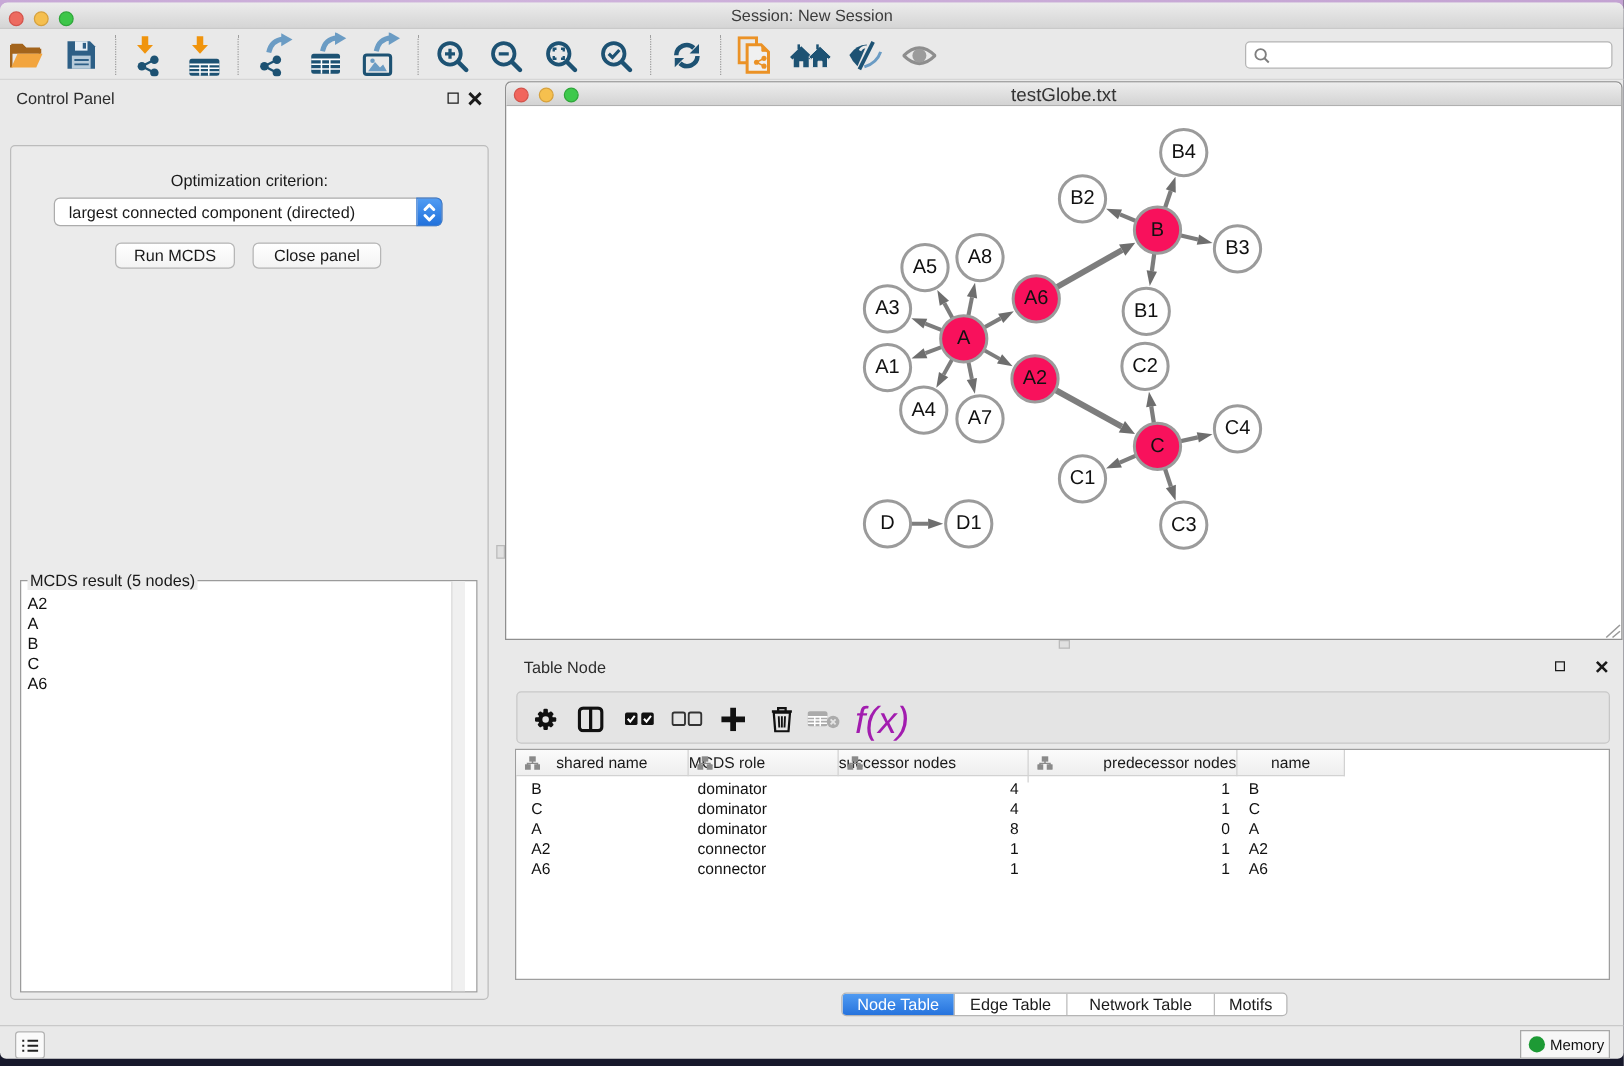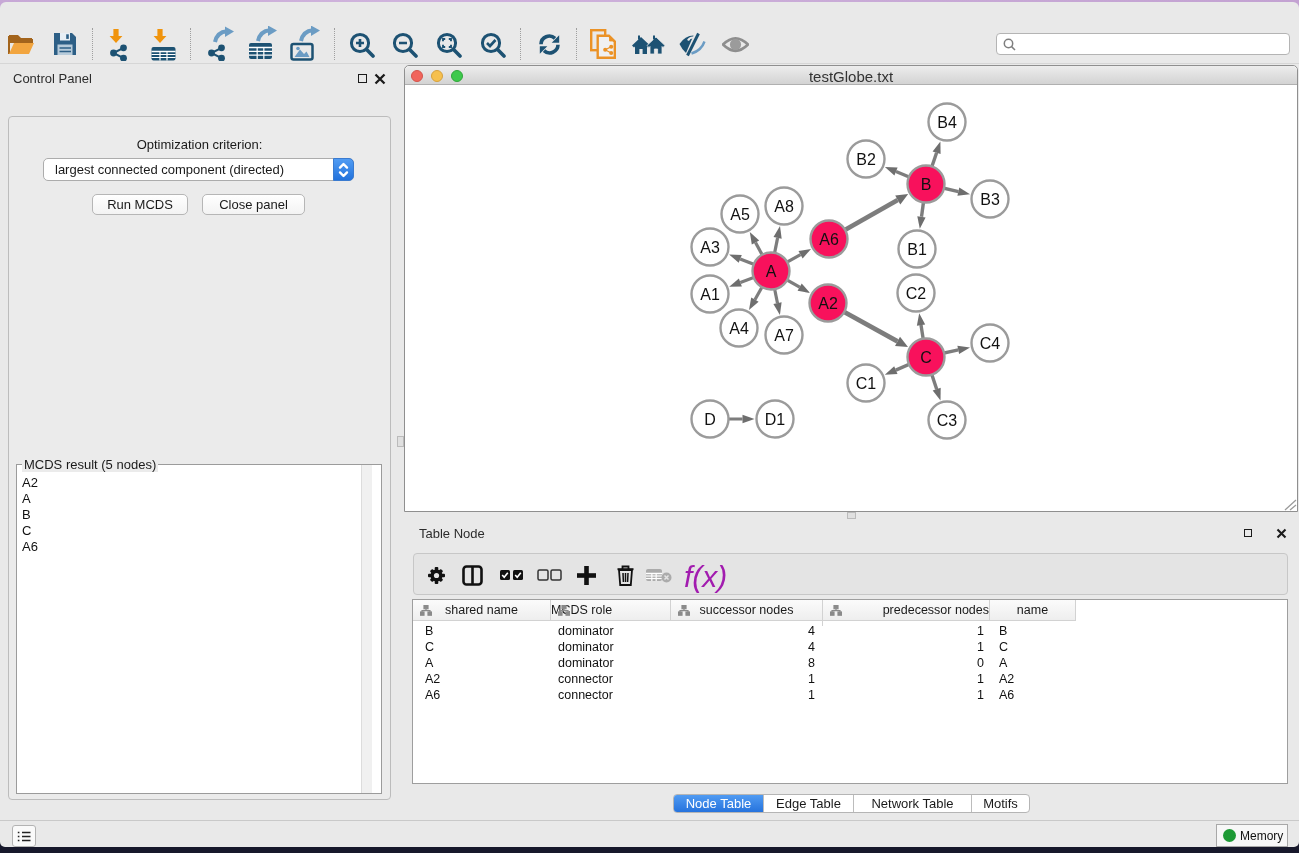--- a/index.html
+++ b/index.html
@@ -19,20 +19,26 @@
 .btn{position:absolute;background:linear-gradient(#ffffff,#f3f3f3);border:1px solid #b6b6b6;border-radius:5px;
  font-size:13px;color:#1a1a1a;text-align:center}
 .tabs2{position:absolute;height:19px;display:flex;border:1px solid #b5b5b5;border-radius:4px;background:#fff;overflow:hidden}
 .tabs2 div{font-size:13px;color:#1a1a1a;line-height:18px;text-align:center;border-right:1px solid #bcbcbc}
 .tabs2 div:last-child{border-right:none}
 .tabs2 .sel{background:linear-gradient(#509bf2,#2673dd);color:#fff}
 .hdrcell{position:absolute;top:0;height:100%;border-right:1px solid #d2d2d2;font-size:12.5px;color:#1a1a1a}
 </style></head><body>
 <div style="position:absolute;left:0;top:0;width:100%;height:8px;background:linear-gradient(90deg,#c7a8d6,#cfb3dc 30%,#c3a2d2)"></div>
 <div class="win">
+<div class="titlebar">
+ <div class="tl" style="left:7px;background:#ed6b60;border:1px solid #d3544c"></div>
+ <div class="tl" style="left:27px;background:#f5bf4f;border:1px solid #d6a13d"></div>
+ <div class="tl" style="left:47px;background:#3dc649;border:1px solid #2fa63a"></div>
+ <div class="title">Session: New Session</div>
+</div>
 
 <div class="sep" style="left:92px"></div>
 <div class="sep" style="left:190px"></div>
 <div class="sep" style="left:334px"></div>
 <div class="sep" style="left:520px"></div>
 <div class="sep" style="left:576px"></div>
 <svg style="position:absolute;left:7px;top:29px" width="28" height="26" viewBox="0 0 28 26">
       <path d="M2,4 h9 l3,3 h11 v5 H2 z" fill="#a3641c"></path>
       <path d="M2,23 V6 h9 l3,3 h11 v3" fill="none" stroke="#a3641c" stroke-width="2"></path>
       <path d="M7,12 h20 l-5,11 H2 z" fill="#f2a53f"></path>
@@ -351,21 +357,21 @@
     </svg>
 <div class="hdrcell" style="left:551px;top:598px;height:21px;width:120px;position:absolute;text-align:left;line-height:21px">MCDS role</div>
 <svg style="position:absolute;left:558px;top:603px" width="12" height="11" viewBox="0 0 12 11">
       <g stroke="#8a8a8a" stroke-width="1.2" fill="#8a8a8a">
         <rect x="4" y="0.5" width="4" height="3.2"></rect>
         <rect x="0" y="7" width="4" height="3.2"></rect>
         <rect x="8" y="7" width="4" height="3.2"></rect>
         <path d="M6,3.7 v2 M2,7 v-1.3 h8 v1.3" fill="none"></path>
       </g>
     </svg>
-<div class="hdrcell" style="left:671px;top:598px;height:26px;width:152px;position:absolute;text-align:center;line-height:21px">successor nodes</div>
+<div class="hdrcell" style="left:671px;top:598px;height:26px;width:152px;position:absolute;text-align:left;line-height:21px">successor nodes</div>
 <svg style="position:absolute;left:678px;top:603px" width="12" height="11" viewBox="0 0 12 11">
       <g stroke="#8a8a8a" stroke-width="1.2" fill="#8a8a8a">
         <rect x="4" y="0.5" width="4" height="3.2"></rect>
         <rect x="0" y="7" width="4" height="3.2"></rect>
         <rect x="8" y="7" width="4" height="3.2"></rect>
         <path d="M6,3.7 v2 M2,7 v-1.3 h8 v1.3" fill="none"></path>
       </g>
     </svg>
 <div class="hdrcell" style="left:823px;top:598px;height:21px;width:167px;position:absolute;text-align:right;line-height:21px">predecessor nodes</div>
 <svg style="position:absolute;left:830px;top:603px" width="12" height="11" viewBox="0 0 12 11">

